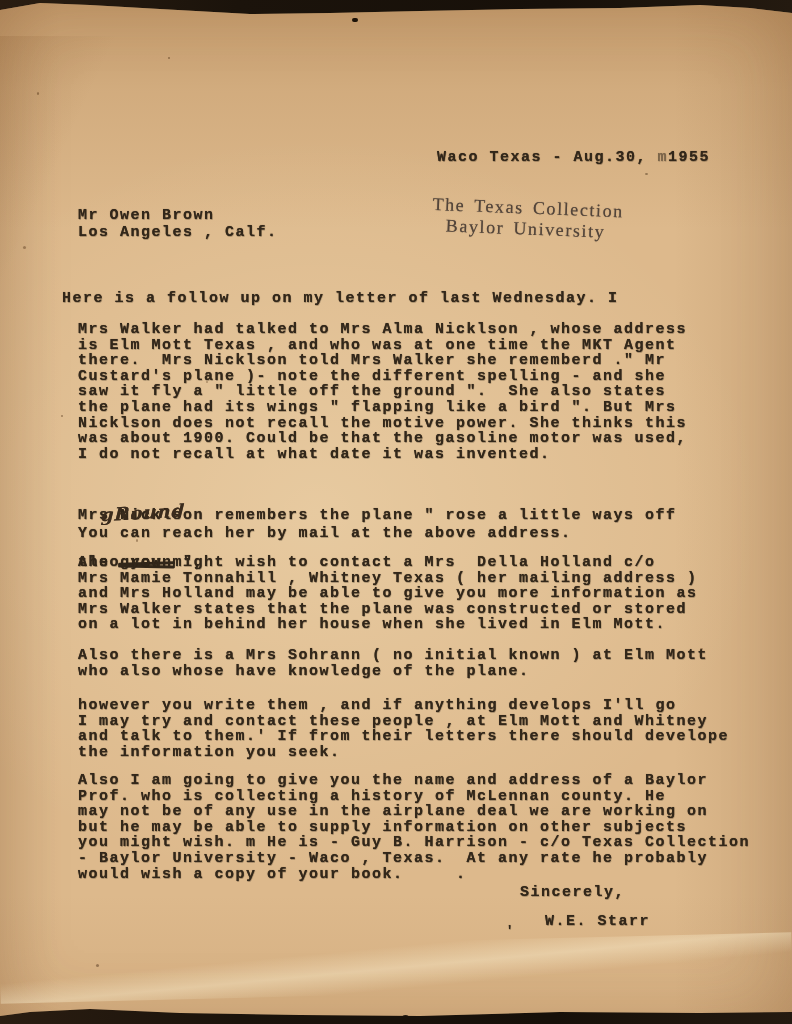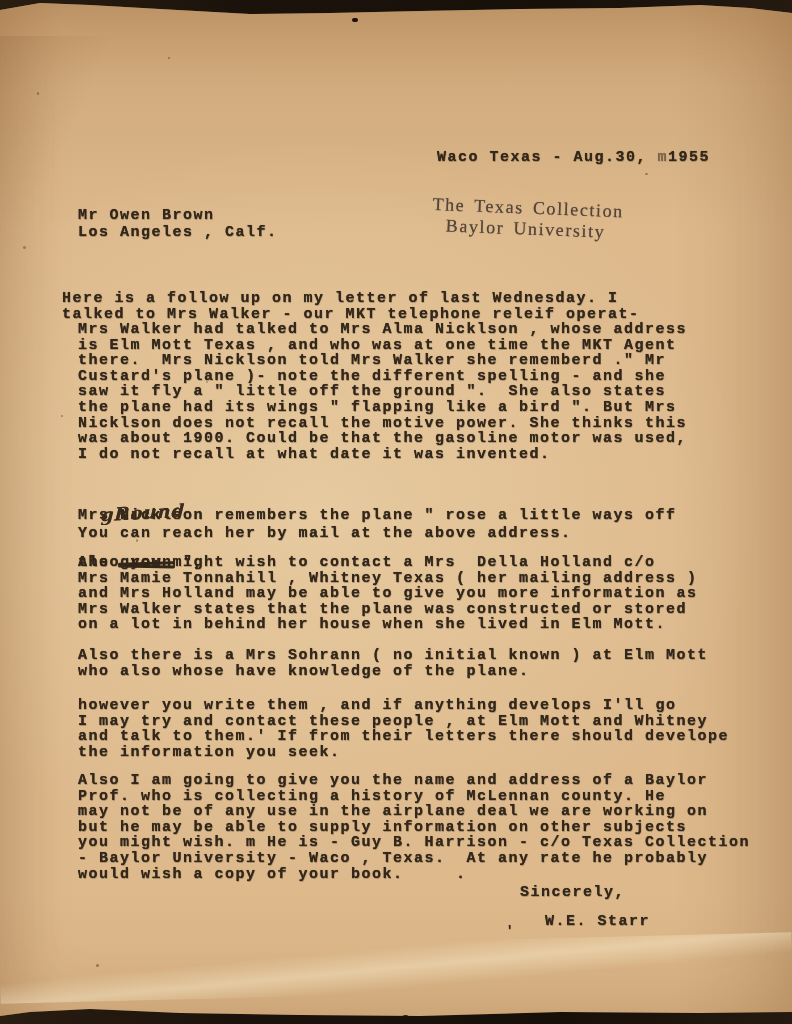--- a/index.html
+++ b/index.html
@@ -80,21 +80,21 @@
 
     <div class="typed" style="left:437px; top:150px;"><span>Waco Texas - Aug.30, </span><span style="opacity:.55">m</span><span>1955</span></div>
 
     <div class="typed recipient" style="left:78px; top:208px;"><div class="tline">Mr Owen Brown</div><div class="tline">Los Angeles , Calf.</div></div>
 
     <div class="stamp">
       <div>The Texas Collection</div>
       <div class="stamp-l2">Baylor University</div>
     </div>
 
-    <div class="typed" style="left:62px; top:258px;margin-top:33px;"><div class="tline">Here is a follow up on my letter of last Wednesday. I</div><div class="tline">talked to Mrs Walker - our MKT telephone releif operat-</div></div>
+    <div class="typed" style="left:62px; top:258px;margin-top:33px;"><div class="tline">Here is a follow up on my letter of last Wednesday. I</div></div>
 
     <div class="typed" style="left:78px; top:322px;"><div class="tline">Mrs Walker had talked to Mrs Alma Nicklson , whose address</div><div class="tline">is Elm Mott Texas , and who was at one time the MKT Agent</div><div class="tline">there.  Mrs Nicklson told Mrs Walker she rememberd ." Mr</div><div class="tline">Custard's plane )- note the different spelling - and she</div><div class="tline">saw it fly a " little off the ground ".  She also states</div><div class="tline">the plane had its wings " flapping like a bird ". But Mrs</div><div class="tline">Nicklson does not recall the motive power. She thinks this</div><div class="tline">was about 1900. Could be that the gasoline motor was used,</div><div class="tline">I do not recall at what date it was invented.</div></div>
 
     <div class="typed" style="left:78px; top:477px;">
       <div class="tline">Mrs Nicklson remembers the plane " rose a little ways off</div>
       <div class="tline"><span>the </span><span class="struck">grown</span><span> ",</span></div>
     </div>
     <div class="handwritten">gRound</div>
     <div class="typed" style="left:78px; top:526px;">You can reach her by mail at the above address.</div>
 

